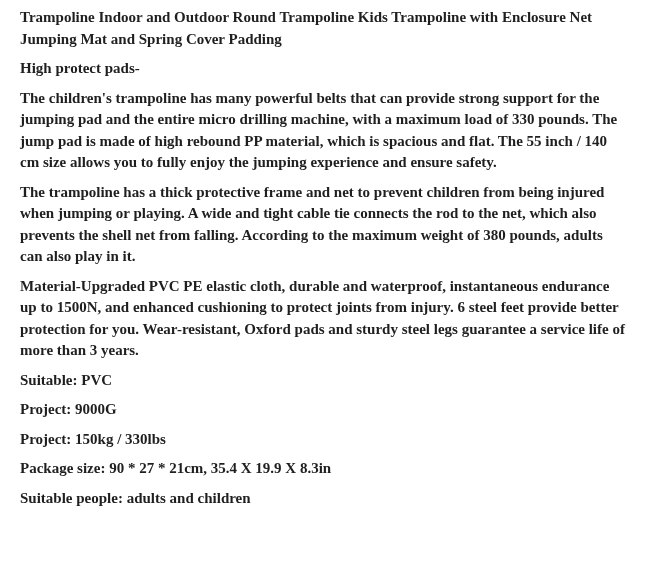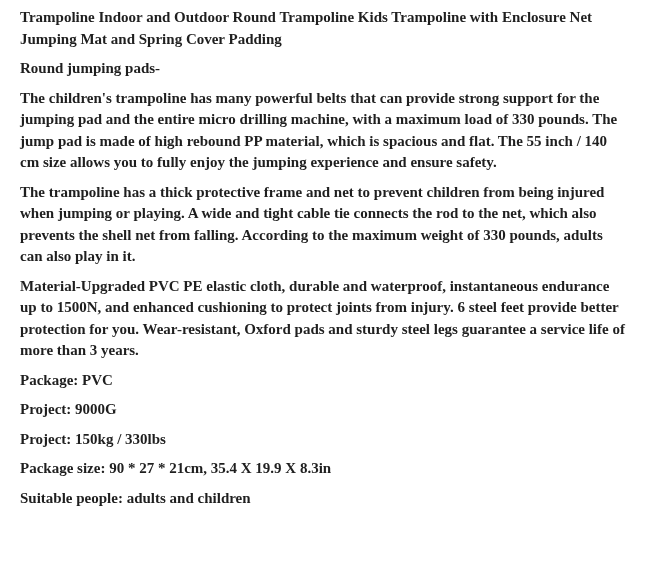--- a/index.html
+++ b/index.html
@@ -31,31 +31,31 @@
     max-width: 622px;
   }
 </style>
 </head>
 <body>
 
 <div class="doc">
 
   <p>Trampoline Indoor and Outdoor Round Trampoline Kids Trampoline with Enclosure Net Jumping Mat and Spring Cover Padding</p>
 
-  <p>Round jumping pads-</p>
+  <p>High protect pads-</p>
 
   <p>The children's trampoline has many powerful belts that can provide strong support for the jumping pad and the entire micro drilling machine, with a maximum load of 330 pounds. The jump pad is made of high rebound PP material, which is spacious and flat. The 55 inch / 140 cm size allows you to fully enjoy the jumping experience and ensure safety.</p>
 
 
-  <p>The trampoline has a thick protective frame and net to prevent children from being injured when jumping or playing. A wide and tight cable tie connects the rod to the net, which also prevents the shell net from falling. According to the maximum weight of 330 pounds, adults can also play in it.</p>
+  <p>The trampoline has a thick protective frame and net to prevent children from being injured when jumping or playing. A wide and tight cable tie connects the rod to the net, which also prevents the shell net from falling. According to the maximum weight of 380 pounds, adults can also play in it.</p>
 
   <p>Material-Upgraded PVC PE elastic cloth, durable and waterproof, instantaneous endurance up to 1500N, and enhanced cushioning to protect joints from injury. 6 steel feet provide better protection for you. Wear-resistant, Oxford pads and sturdy steel legs guarantee a service life of more than 3 years.</p>
 
 
-  <p>Package: PVC</p>
+  <p>Suitable: PVC</p>
 
   <p>Project: 9000G</p>
 
   <p>Project: 150kg / 330lbs</p>
 
   <p>Package size: 90 * 27 * 21cm, 35.4 X 19.9 X 8.3in</p>
 
   <p>Suitable people: adults and children</p>
 
 </div>

